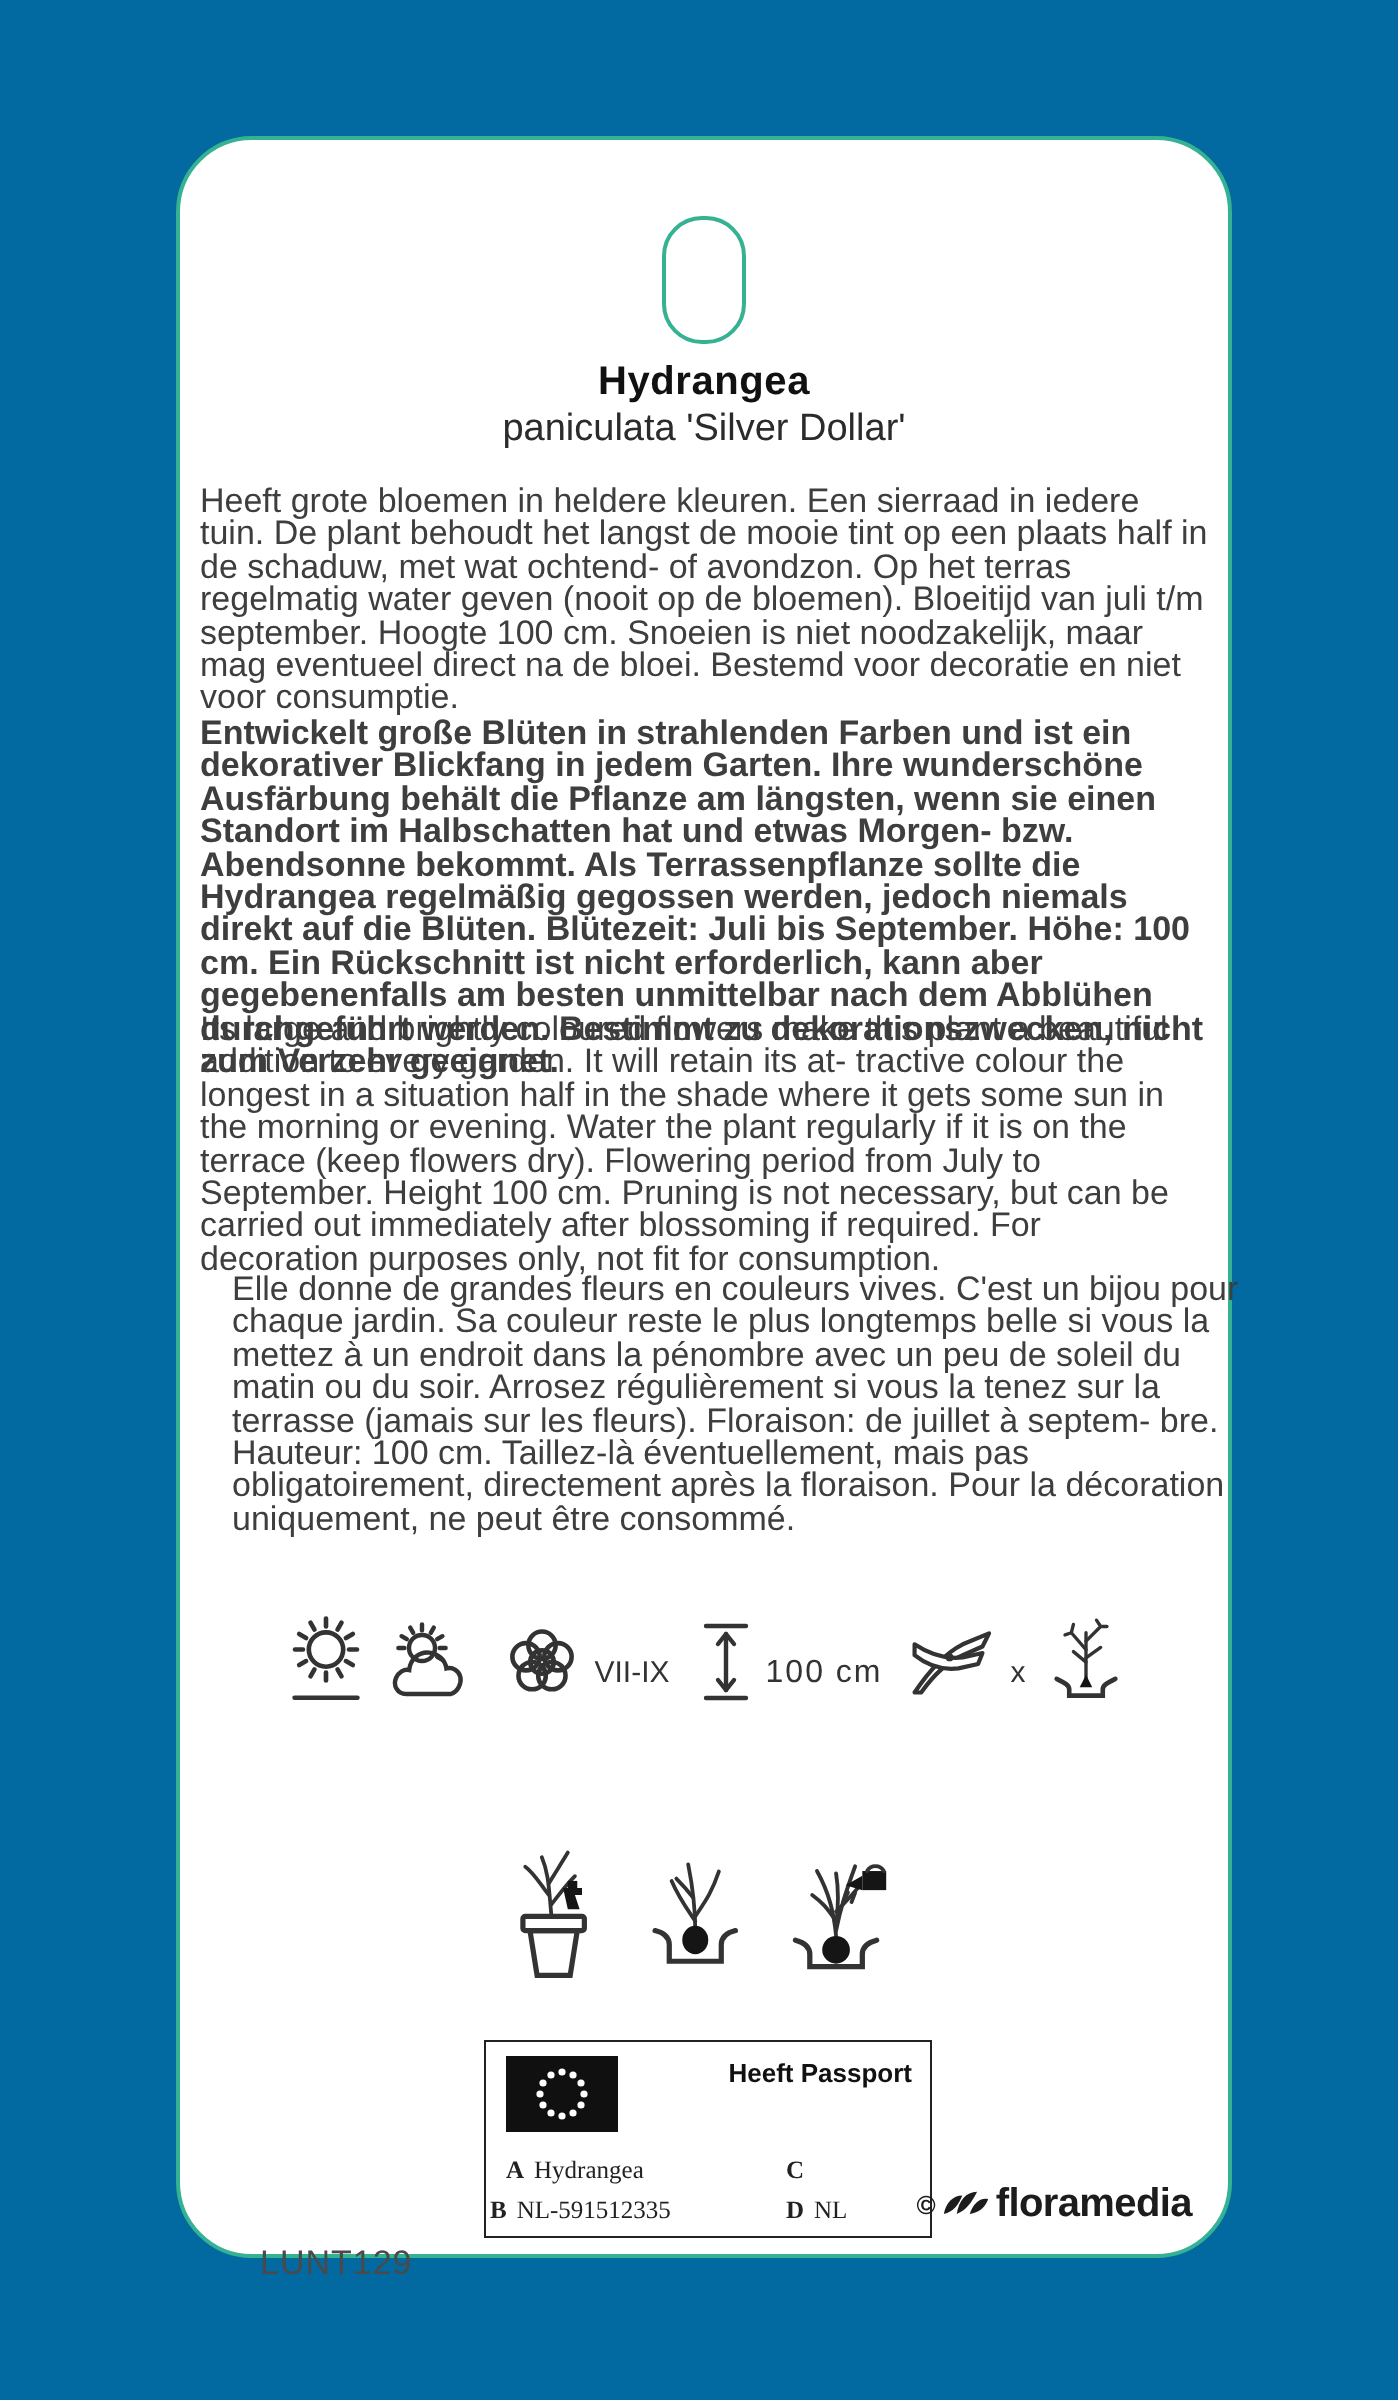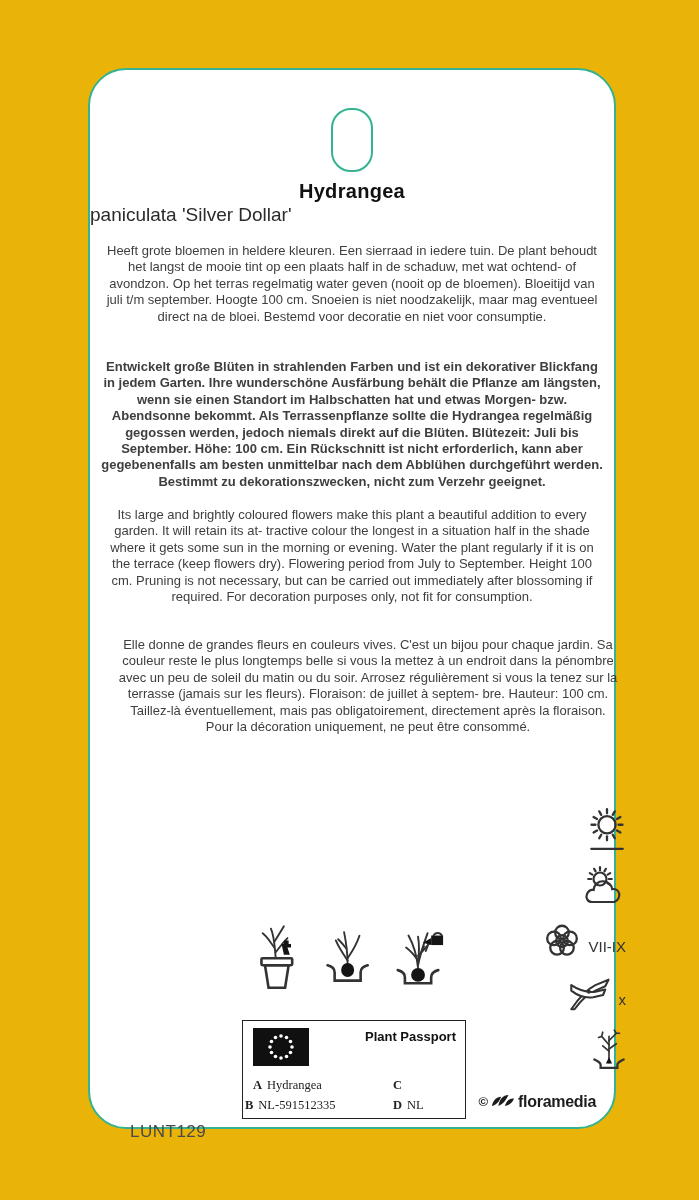--- a/index.html
+++ b/index.html
@@ -1,47 +1,47 @@
 <!DOCTYPE html>
 <html><head>
 <meta charset="utf-8">
 <style>
   html,body{margin:0;padding:0;background:#fdfdfd;}
-  .stage{position:relative;width:699px;height:1200px;background:#eab308;overflow:hidden;
+  .stage{position:relative;width:699px;height:1200px;background:#0369a1;overflow:hidden;
          font-family:"Liberation Sans",sans-serif;color:#3e3e3e;}
   .card{position:absolute;left:88px;top:68px;width:524px;height:1057px;background:#ffffff;
         border:2px solid #35b292;border-radius:38px;}
   .hole{position:absolute;top:38px;left:50%;transform:translateX(-50%);width:38px;height:60px;
         border:2.5px solid #35b292;border-radius:20px;background:#fff;}
   .title{position:absolute;top:110px;left:0;width:100%;text-align:center;font-size:20px;
          font-weight:bold;color:#111;letter-spacing:0.3px;}
-  .subtitle{position:absolute;top:134px;left:0;width:100%;font-size:19px;color:#2b2b2b;}
-  .para{position:absolute;left:10px;width:504px;text-align:center;font-size:13px;
+  .subtitle{position:absolute;top:134px;left:0;width:100%;text-align:center;font-size:19px;color:#2b2b2b;}
+  .para{position:absolute;left:10px;width:504px;font-size:17px;
         line-height:16.4px;color:#3e3e3e;margin:0;}
   .p-nl{top:173px;} .p-de{top:289px;font-weight:bold;} .p-en{top:437px;} .p-fr{top:567px;margin-left:16px;}
-  .icons-row{position:absolute;top:738px;left:12px;width:100%;display:flex;justify-content:center;
-             align-items:flex-end;gap:13px;flex-direction:column;}
+  .icons-row{position:absolute;top:738px;left:0;width:100%;display:flex;justify-content:center;
+             align-items:flex-end;gap:13px;}
   .icon-group{display:flex;align-items:flex-end;gap:5px;}
   .icon-label{font-size:15px;color:#333;padding-bottom:7px;}
   .label-big{font-size:16px;padding-bottom:6px;letter-spacing:1px;}
   .icons-row svg{display:block;}
   .pots-row{position:absolute;top:850px;left:0;width:100%;display:flex;justify-content:center;
             align-items:flex-end;gap:20px;}
   .passport{position:absolute;left:152px;top:950px;width:222px;height:97px;border:1.5px solid #222;
             background:#fff;}
   .pp-flag{position:absolute;left:10px;top:7px;}
   .pp-title{position:absolute;right:9px;top:8px;font-size:13px;font-weight:bold;color:#111;}
   .pp-row{position:absolute;font-size:12.5px;color:#222;white-space:nowrap;font-family:Liberation Serif, serif;}
   .pp-a{left:10px;top:57px;} .pp-b{left:2px;top:77px;}
   .pp-c{left:150px;top:57px;} .pp-d{left:150px;top:77px;}
   .pp-label{font-weight:bold;margin-right:5px;}
   .footer-code{position:absolute;left:40px;top:1052px;font-size:17px;color:#4a4a4a;letter-spacing:0.5px;}
   .brand{position:absolute;right:18px;top:1021px;display:flex;align-items:center;gap:3px;}
   .brand-copy{font-size:13px;color:#1c1c1c;font-weight:bold;}
-  .brand-text{font-size:16px;font-weight:bold;color:#1c1c1c;letter-spacing:-0.3px;}
+  .brand-text{font-size:20px;font-weight:bold;color:#1c1c1c;letter-spacing:-0.3px;}
   .ic{stroke:#333;stroke-width:2.2;fill:none;stroke-linecap:round;}
   .ic-thin{stroke:#333;stroke-width:1.6;fill:none;stroke-linecap:round;}
   .ic-fill{fill:#151515;stroke:none;}
 </style>
 </head>
 <body>
 
 <div class="stage">
   <div class="card">
 
@@ -102,20 +102,31 @@
             <circle class="ic" cx="27.6" cy="17.5" r="6.5" fill="#fff"></circle>
             <circle class="ic" cx="24.7" cy="26.5" r="6.5" fill="#fff"></circle>
             <circle class="ic" cx="15.3" cy="26.5" r="6.5" fill="#fff"></circle>
             <circle class="ic" cx="12.4" cy="17.5" r="6.5" fill="#fff"></circle>
             <circle class="ic" cx="20" cy="20" r="5.6" fill="#fff"></circle>
           </svg>
         </span>
         <span class="icon-label">VII-IX</span>
       </span>
 
+      <span class="icon-group">
+        <span>
+          <svg width="30" height="42" viewBox="0 0 30 42">
+            <line class="ic" x1="5" y1="3" x2="25" y2="3"></line>
+            <line class="ic" x1="5" y1="39" x2="25" y2="39"></line>
+            <line class="ic" x1="15" y1="7" x2="15" y2="35"></line>
+            <path class="ic" d="M15,7 L11,12 M15,7 L19,12 M15,35 L11,30 M15,35 L19,30"></path>
+          </svg>
+        </span>
+        <span class="icon-label label-big">100 cm</span>
+      </span>
 
       <span class="icon-group">
         <span>
           <svg width="46" height="40" viewBox="0 0 42 36">
             <path d="M3,31 C9,22 17,13 25,9 L37,4 L34,10 L25,14 C18,17 11,24 6,31 Z" fill="#fff" stroke="#333" stroke-width="1.9" stroke-linejoin="round"></path>
             <path d="M3,9 C9,13 17,16 25,15 L34,13 L32,18 L23,20 C15,21 8,18 3,14 Z" fill="#fff" stroke="#333" stroke-width="1.9" stroke-linejoin="round"></path>
             <circle cx="19" cy="15" r="1.8" fill="#333"></circle>
           </svg>
         </span>
         <span class="icon-label">x</span>
@@ -200,21 +211,21 @@
               <circle cx="18.5" cy="24.5" r="1.8"></circle>
             <circle cx="17" cy="19" r="1.8"></circle>
               <circle cx="18.5" cy="13.5" r="1.8"></circle>
             <circle cx="22.5" cy="9.5" r="1.8"></circle>
               <circle cx="28" cy="8" r="1.8"></circle>
             <circle cx="33.5" cy="9.5" r="1.8"></circle>
               <circle cx="37.5" cy="13.5" r="1.8"></circle>
           </g>
         </svg>
       </span>
-      <span class="pp-title">Plant Passport</span>
+      <span class="pp-title">Heeft Passport</span>
       <span class="pp-row pp-a"><span class="pp-label">A</span><span>Hydrangea</span></span>
       <span class="pp-row pp-b"><span class="pp-label">B</span><span>NL-591512335</span></span>
       <span class="pp-row pp-c"><span class="pp-label">C</span><span></span></span>
       <span class="pp-row pp-d"><span class="pp-label">D</span><span>NL</span></span>
     </div>
 
     <div class="footer-code">LUNT129</div>
 
     <div class="brand">
       <span class="brand-copy">©</span>

